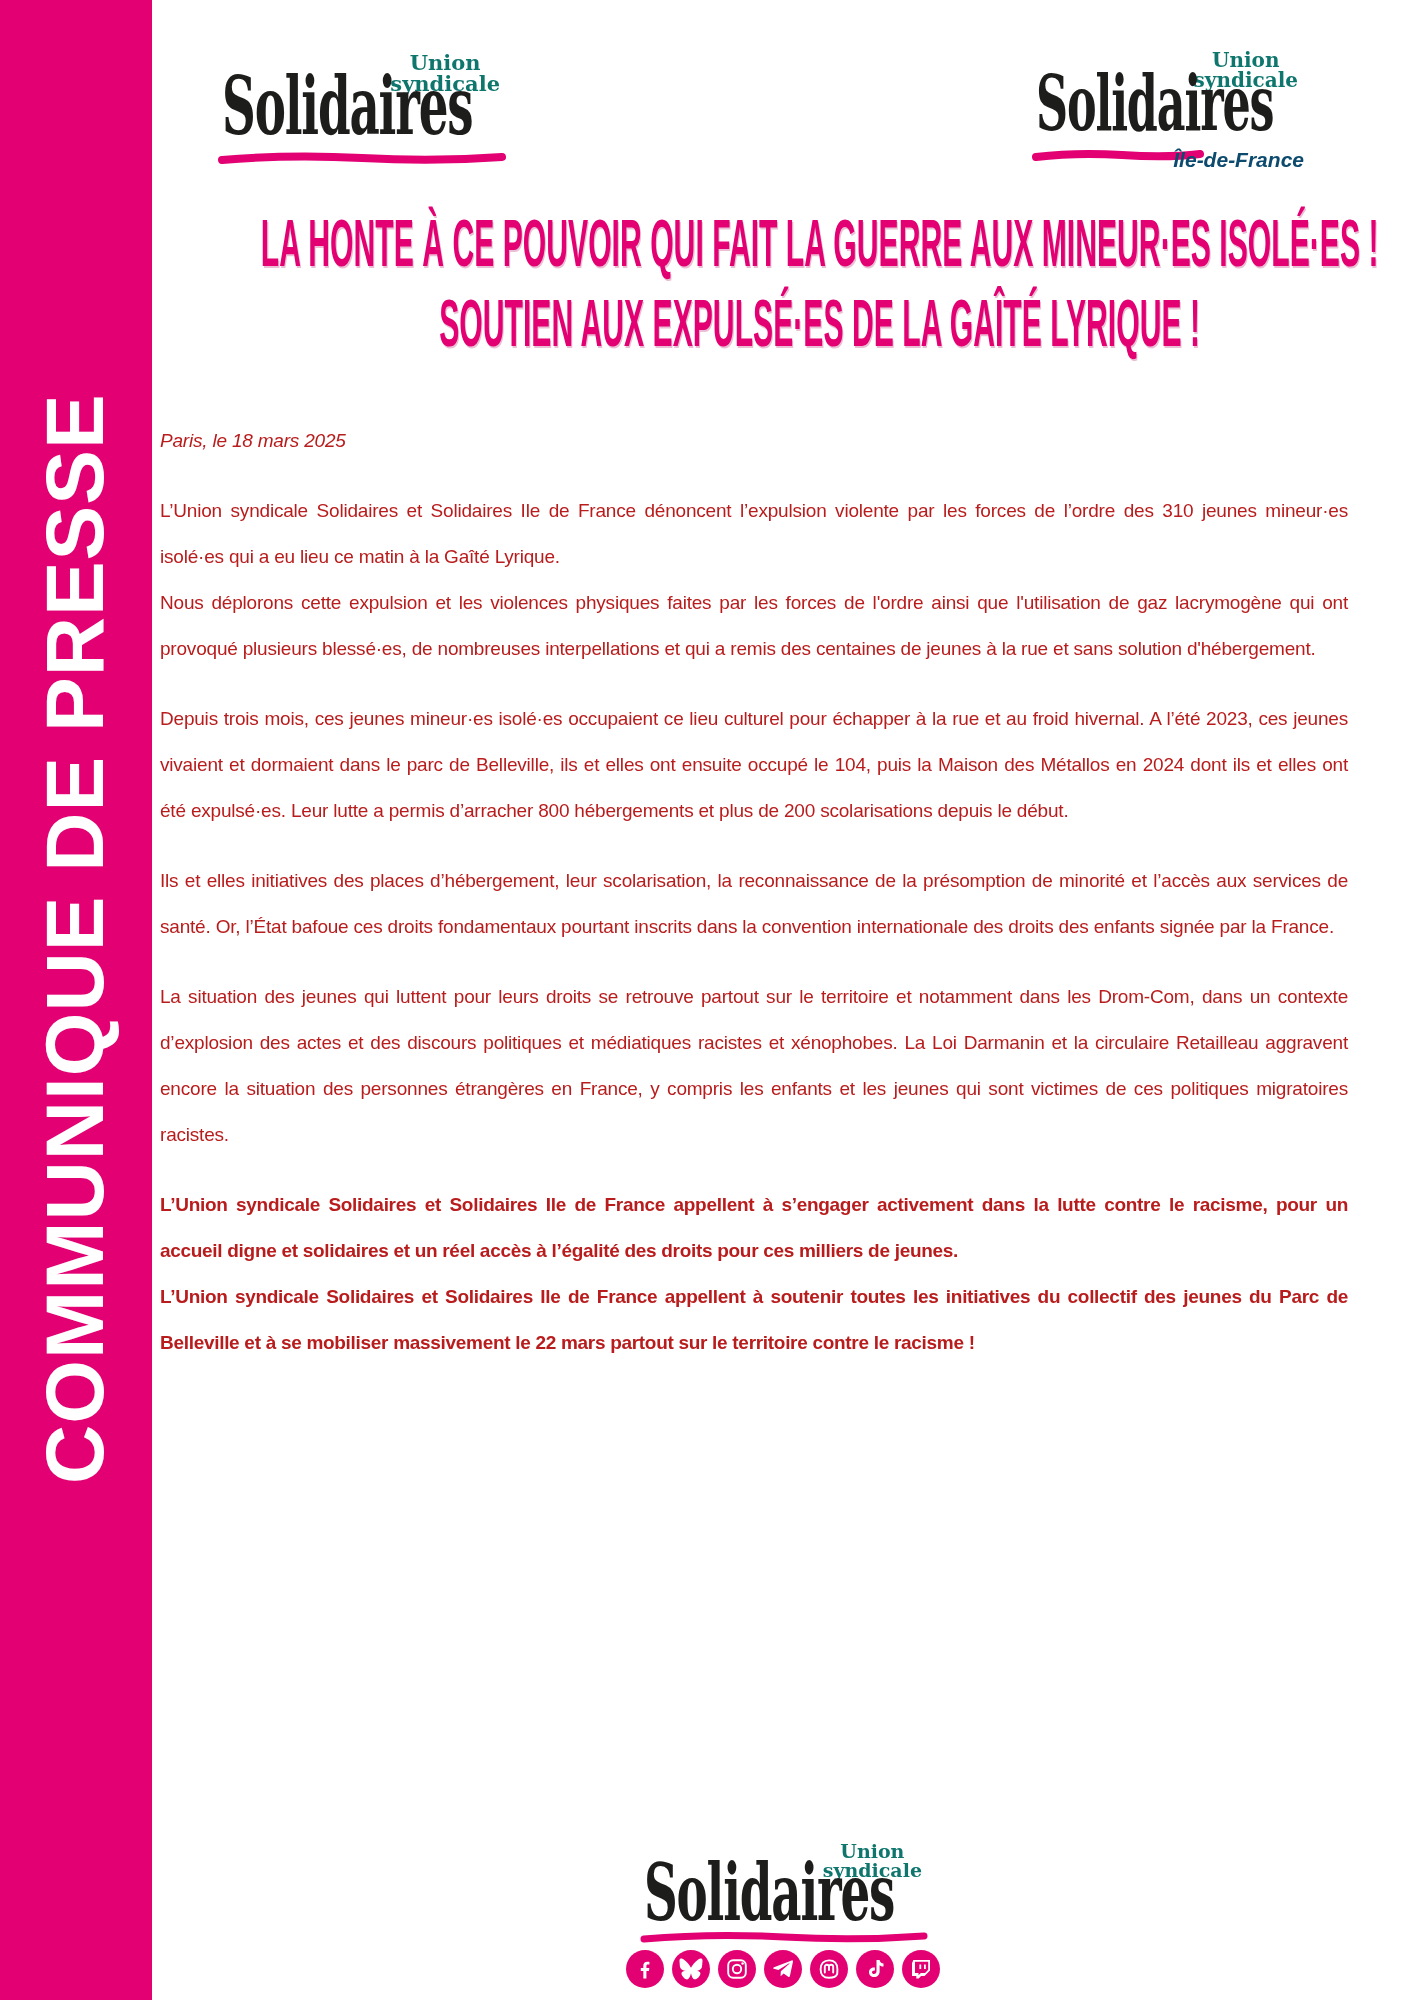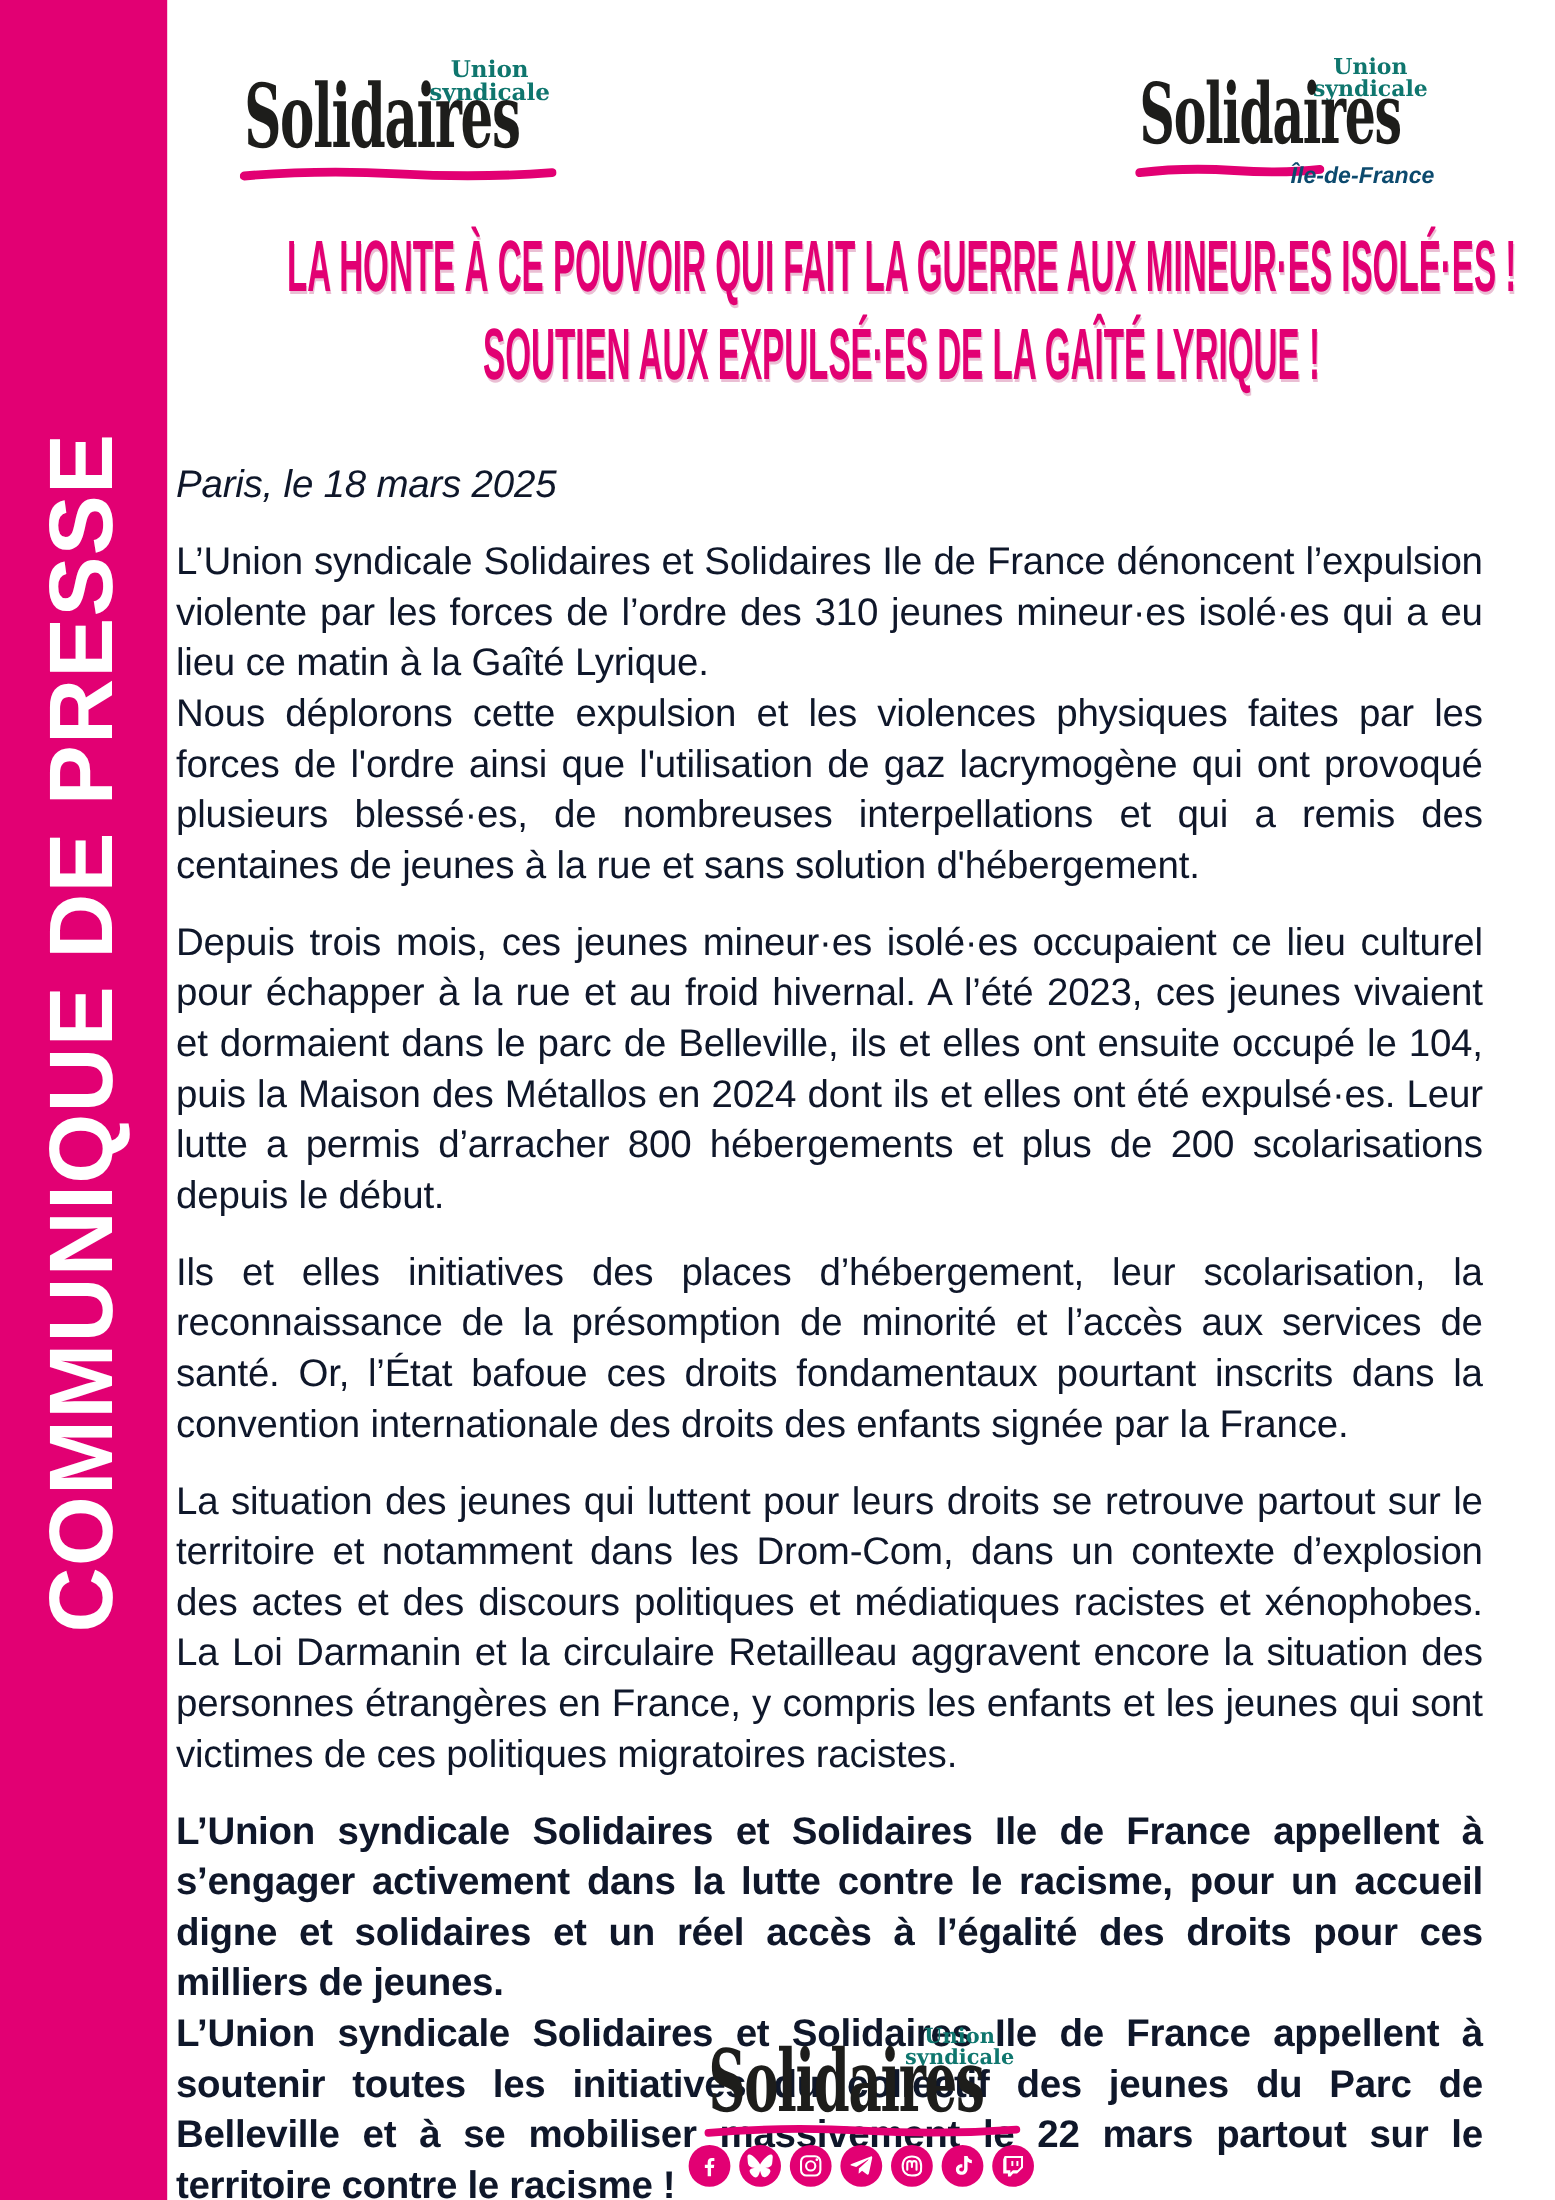--- a/index.html
+++ b/index.html
@@ -52,21 +52,21 @@
     text-shadow:2px 2px 0 rgba(173,0,84,0.25);
   }
   
   .content{position:absolute; left:160px; top:418px; width:1188px;}
   .dateline{
     text-align:right; font-style:italic; font-size:29px; color:#111;
     padding-right:18px; margin:0 0 16px 0; line-height:36px;
   }
   .content p{
     margin:0 0 24px 0; text-align:justify;
-    font-size:35px; line-height:46px; letter-spacing:-0.2px; color:#0f172a;
+    font-size:19px; line-height:46px; letter-spacing:-0.2px; color:#b91c1c;
   }
   .content p.tight{margin-bottom:0;}
   .content p.bold{font-weight:bold; letter-spacing:-0.3px;}
   
   .footer{position:absolute; left:152px; top:1842px; width:1262px; display:flex; flex-direction:column; align-items:center;}
   .logo-footer{position:relative; width:278px; height:102px;}
   .logo-footer .brand{top:12px; font-size:78px; transform:scale(0.6,1);}
   .logo-footer .caption{font-size:19px;}
   .logo-footer .underline{top:88px; width:288px; height:14px;}
   .social{display:flex; gap:8px; margin-top:6px;}

